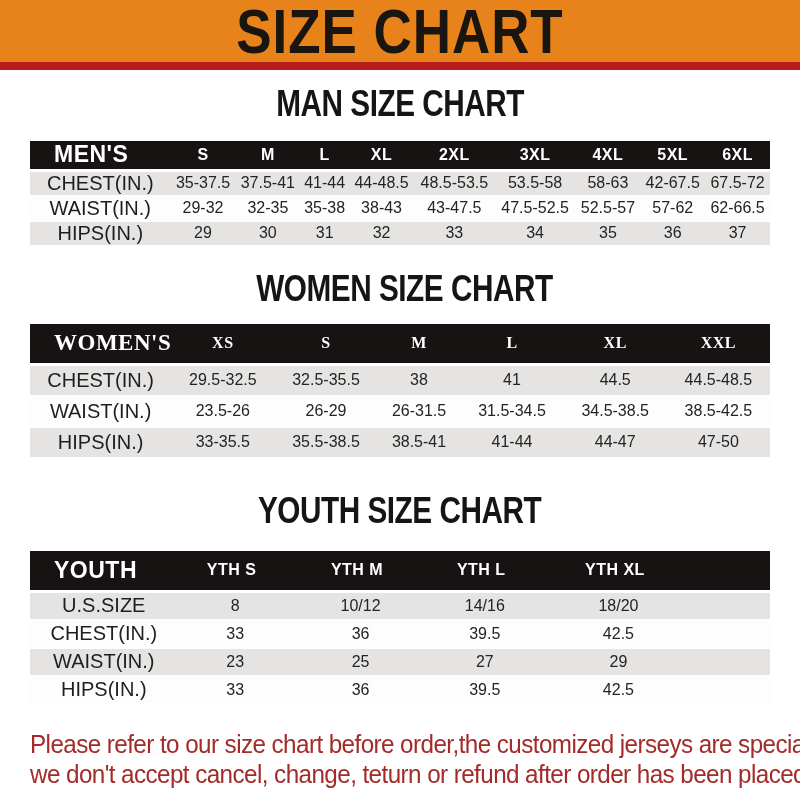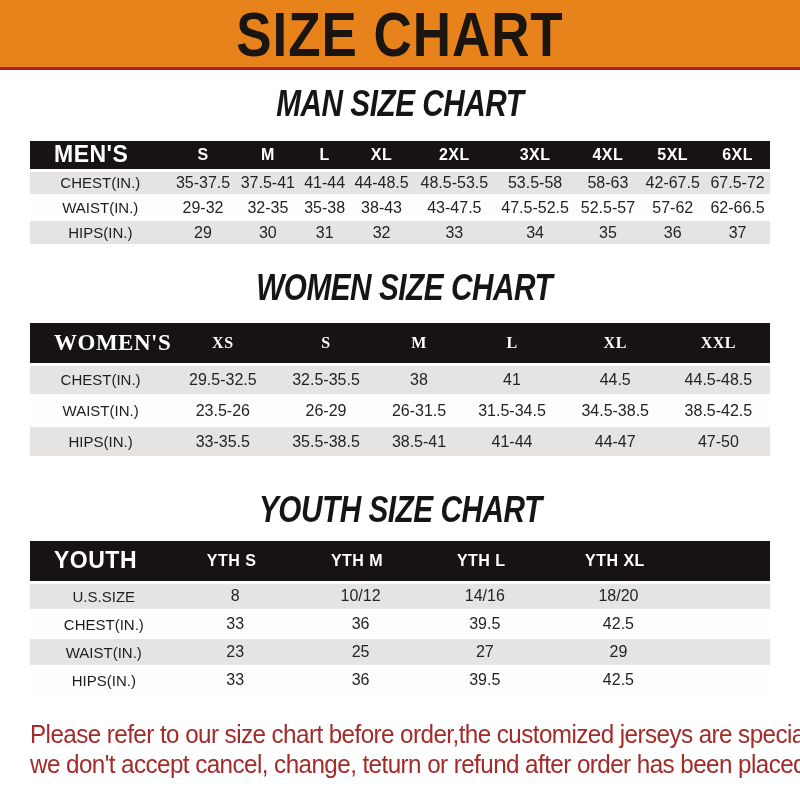--- a/index.html
+++ b/index.html
@@ -1,60 +1,60 @@
 <!DOCTYPE html>
 <html><head>
 <meta charset="utf-8">
 <style>
   * { margin:0; padding:0; box-sizing:border-box; }
   html,body { width:800px; height:800px; background:#ffffff; overflow:hidden;
               font-family:"Liberation Sans", sans-serif; }
 
   
   .banner { width:800px; height:70px; background:#E8831C;
-            border-bottom:3px solid #b91c1c;
+            border-bottom:8px solid #b91c1c;
             display:flex; align-items:center; justify-content:center; }
   .banner-title { font-size:54px; font-weight:900; color:#1b1510;
                   letter-spacing:1px; display:inline-block;
                   transform:scale(0.98,1.18); }
 
   
-  .section-heading { text-align:center; color:#151515;font-style:italic; }
+  .section-heading { text-align:center; color:#151515; }
   .section-heading span { display:inline-block; font-size:31px; font-weight:800;
                           letter-spacing:-0.5px; transform:scale(0.96,1.22); }
   .h-man   { margin-top:16px; }
   .h-women { margin-top:24px;padding-left:8px; }
   .h-youth { margin-top:34px; }
 
   
   .table-wrap { margin:0 30px; }
   .tw-man   { margin-top:19px; }
   .tw-women { margin-top:17px; }
-  .tw-youth { margin-top:13px; }
+  .tw-youth { margin-top:22px; }
 
   table.size-table { width:740px; border-collapse:collapse; table-layout:auto; }
 
   table.size-table thead th {
       background:#171312; color:#ffffff; font-weight:600;
       font-size:16px; text-align:center; letter-spacing:0.5px;
       border-bottom:3px solid #ffffff;
   }
   table.size-table thead th.group-label {
       text-align:left; padding-left:24px; font-size:23px; font-weight:800;
       letter-spacing:0.5px; width:19%;
   }
   .tw-man   thead th { height:29px; }
   .tw-women thead th { height:41px;font-family:Liberation Serif, serif; }
   .tw-youth thead th { height:41px; }
 
   table.size-table td {
       font-size:16px; color:#242424; text-align:center;
       border-bottom:2px solid #ffffff; background:#FDFDFD;
   }
-  table.size-table td.row-label { font-size:15px; color:#1e1e1e; }
+  table.size-table td.row-label { font-size:20px; color:#1e1e1e; }
   table.size-table tr.stripe td { background:#E6E4E2; }
 
   .tw-man   td { height:25px; }
   .tw-women td { height:31px; }
   .tw-youth td { height:28px;padding-left:7px; }
 
   th.spacer, td.spacer { width:11%; }
 
   
   .footer { margin:24px 28px 0 30px; color:#A32B29; }

